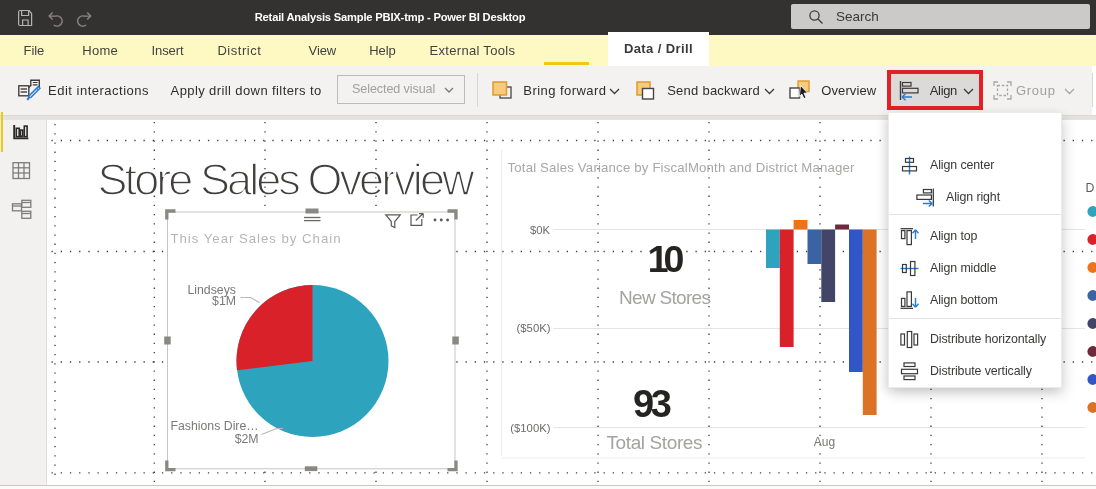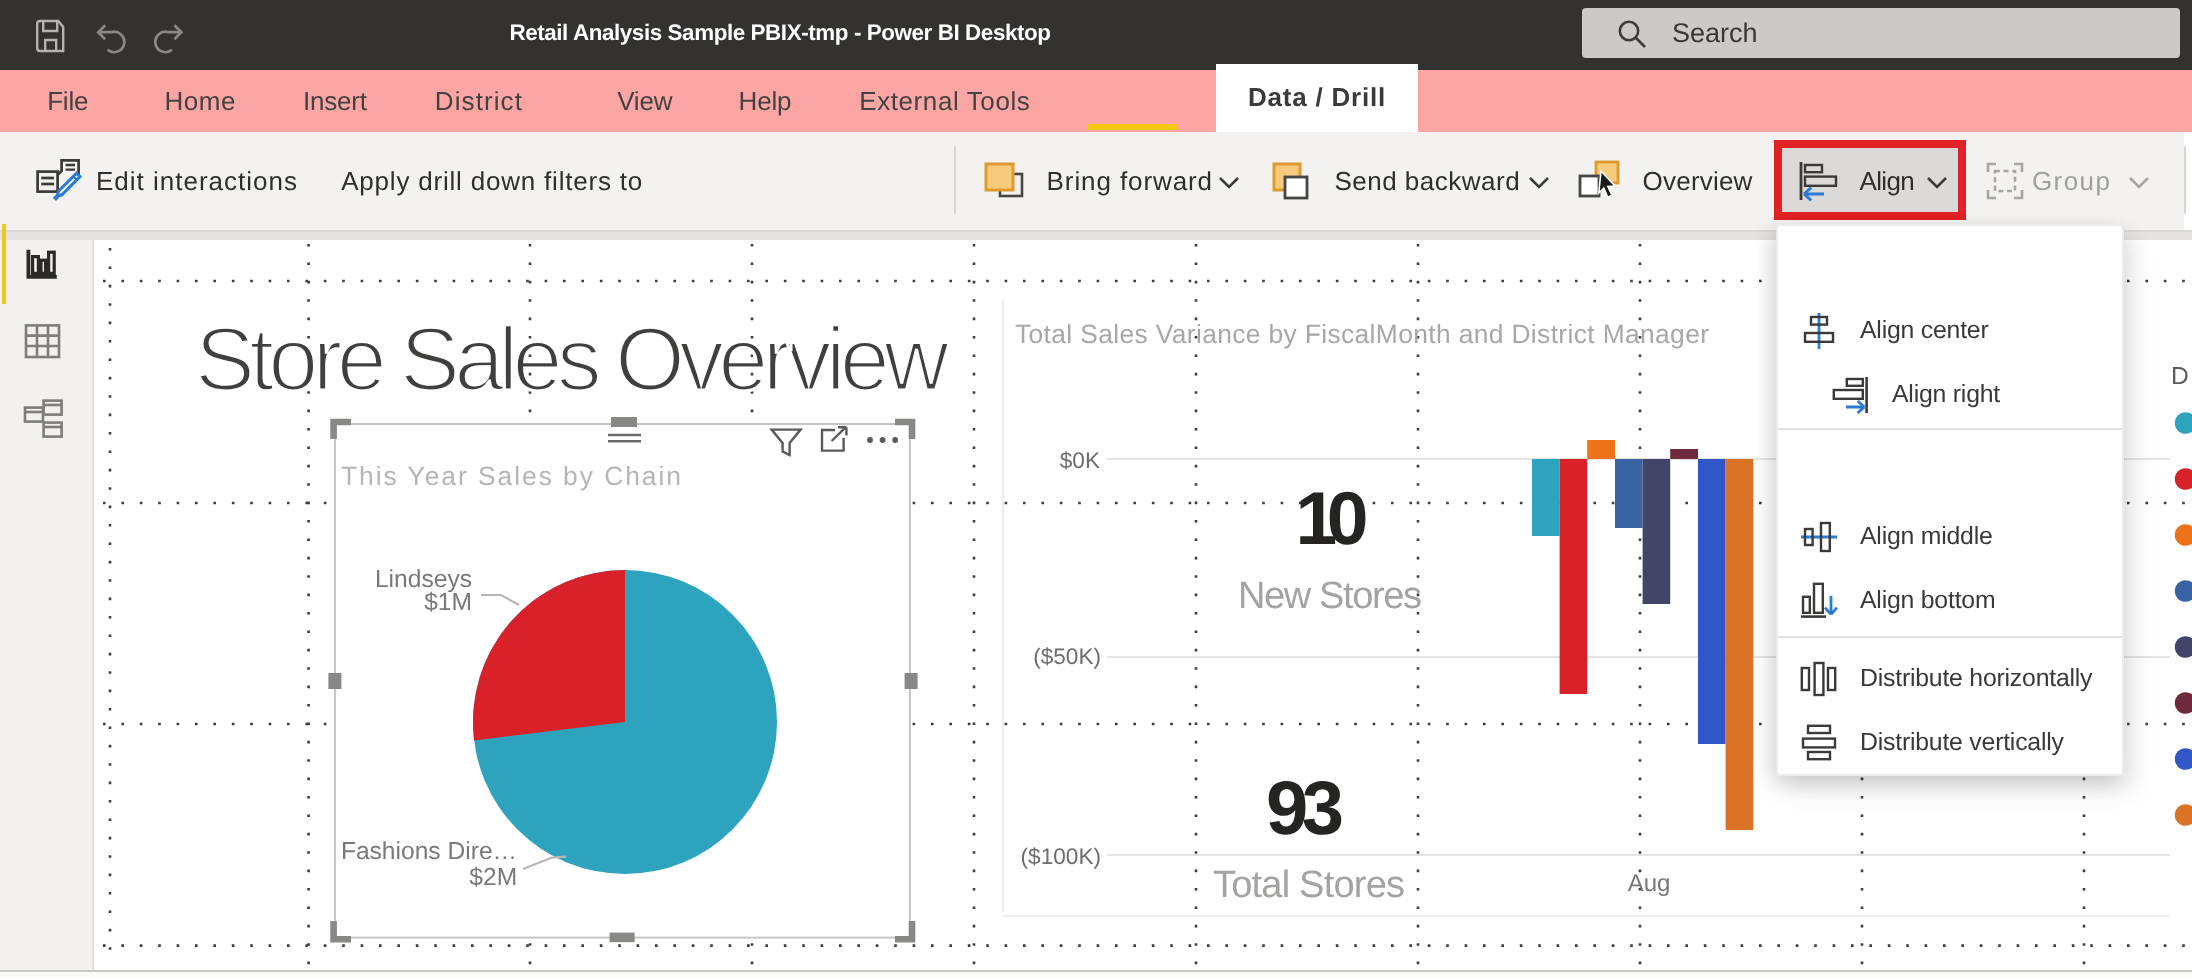--- a/index.html
+++ b/index.html
@@ -4,21 +4,21 @@
 <style>
   html,body{margin:0;padding:0;}
   body{font-family:"Liberation Sans", sans-serif; width:1096px; height:489px; overflow:hidden; position:relative; background:#ffffff;}
   .abs{position:absolute;}
   
   #titlebar{left:0;top:0;width:1096px;height:35px;background:#343231;}
   #titletext{left:0;top:0;width:780px;height:35px;line-height:35px;text-align:center;color:#ffffff;font-size:11.2px;font-weight:bold;letter-spacing:-0.2px;}
   #searchbox{left:791px;top:4px;width:299px;height:25px;background:#cbcac9;border-radius:2px;}
   #searchtext{left:836px;top:4px;height:25px;line-height:25px;color:#393837;font-size:13.5px;}
   
-  #menurow{left:0;top:35px;width:1096px;height:31px;background:#fca5a5;}
+  #menurow{left:0;top:35px;width:1096px;height:31px;background:#fef9c3;}
   .mi{position:absolute;top:0;height:31px;line-height:31px;font-size:13px;color:#44423f;letter-spacing:-0.1px;}
   .tab{position:absolute;top:-3px;height:34px;background:#ffffff;}
   .tabtext{width:100%;text-align:center;line-height:34px;font-size:13px;font-weight:bold;color:#3b3a39;letter-spacing:-0.1px;}
   #fmtunderline{left:544.4px;top:27.4px;width:44.3px;height:3px;background:#f1c40f;background:#F2C811;}
   
   #toolbar{left:0;top:66px;width:1092px;height:49px;background:#f3f2f1;}
   .tbtext{position:absolute;top:0;height:49px;line-height:49px;font-size:13px;color:#2f2e2d;letter-spacing:-0.1px;}
   .sep{position:absolute;top:7px;width:1px;height:34px;background:#d8d6d4;}
   #combo{position:absolute;left:337px;top:9px;width:128px;height:29px;border:1px solid #bdbbb8;background:#f3f2f1;box-sizing:border-box;}
   #combo span{position:absolute;left:14px;top:0;line-height:27px;font-size:12.6px;color:#a19f9d;letter-spacing:-0.1px;}
@@ -209,20 +209,26 @@
       <path d="M14.8 3.5 L19.5 3.5 M14.8 5.8 L19.5 5.8" stroke-width="1.2"></path>
     </g>
     <g fill="none">
       <path d="M20.3 7.6 L22 9.3 L13 18.4 L10.6 19 L11.2 16.6 Z" stroke="#2B7BD4" stroke-width="1.5"></path>
       <path d="M18.6 9.2 L20.4 11" stroke="#2B7BD4" stroke-width="1.1"></path>
       <path d="M10.7 19.2 L9.2 20.7" stroke="#2B7BD4" stroke-width="2.2"></path>
     </g>
   </svg>
   <span class="tbtext" style="left:48px;letter-spacing:0.5px;">Edit interactions</span>
   <span class="tbtext" style="left:170.6px;letter-spacing:0.4px;">Apply drill down filters to</span>
+  <div id="combo">
+      <span>Selected visual</span>
+    <svg style="position:absolute;right:10px;top:11px;" width="10" height="6" viewBox="0 0 10 6">
+        <path d="M1 1 L5 5 L9 1" stroke="#7a7876" stroke-width="1.3" fill="none"></path>
+      </svg>
+  </div>
   <div class="sep" style="left:477px;"></div>
 
   <svg class="abs" style="left:492px;top:15px;" width="20" height="19" viewBox="0 0 20 19">
     <rect x="8" y="6" width="11" height="11" fill="none" stroke="#484644" stroke-width="1.3"></rect>
     <rect x="1" y="1" width="13.5" height="13" fill="#F6CB7C" stroke="#DE9A30" stroke-width="1.5"></rect>
   </svg>
   <span class="tbtext" style="left:523.3px;letter-spacing:0.45px;">Bring forward</span>
   <svg class="abs" style="left:609px;top:22px;" width="11" height="7" viewBox="0 0 11 7">
       <path d="M1 1 L5.5 5.5 L10 1" stroke="#3b3a39" stroke-width="1.3" fill="none"></path>
     </svg>
@@ -311,20 +317,29 @@
   <div class="ditem" style="top:68px;margin-left:16px;">
       <span class="dtext">Align right</span>
     <svg class="dicon" width="19" height="19" viewBox="0 0 19 19">
       <line x1="17.3" y1="0.5" x2="17.3" y2="18.5" stroke="#3b3a39" stroke-width="1.3"></line>
       <rect x="7.4" y="1.5" width="8" height="3.4" fill="none" stroke="#3b3a39" stroke-width="1.2"></rect>
       <rect x="0.9" y="7" width="14.5" height="4.4" fill="none" stroke="#3b3a39" stroke-width="1.2"></rect>
       <path d="M7 15.5 L16.2 15.5 M16.2 15.5 L12.8 12.5 M16.2 15.5 L12.8 18.5" stroke="#2B7BD4" stroke-width="1.4" fill="none"></path>
     </svg>
   </div>
   <div class="dsep" style="top:101px;"></div>
+  <div class="ditem" style="top:106.5px;">
+      <span class="dtext">Align top</span>
+    <svg class="dicon" width="19" height="19" viewBox="0 0 19 19">
+      <line x1="0.5" y1="1.7" x2="13" y2="1.7" stroke="#3b3a39" stroke-width="1.3"></line>
+      <rect x="1.5" y="3.6" width="3.4" height="8" fill="none" stroke="#3b3a39" stroke-width="1.2"></rect>
+      <rect x="7" y="3.6" width="4.4" height="14" fill="none" stroke="#3b3a39" stroke-width="1.2"></rect>
+      <path d="M15.5 12 L15.5 2.8 M15.5 2.8 L12.5 6.2 M15.5 2.8 L18.5 6.2" stroke="#2B7BD4" stroke-width="1.4" fill="none"></path>
+    </svg>
+  </div>
   <div class="ditem" style="top:138.5px;">
       <span class="dtext">Align middle</span>
     <svg class="dicon" width="19" height="19" viewBox="0 0 19 19">
       <line x1="0.5" y1="9.5" x2="18.5" y2="9.5" stroke="#2B7BD4" stroke-width="1.4"></line>
       <rect x="2.5" y="5.5" width="3.8" height="8" fill="none" stroke="#3b3a39" stroke-width="1.2"></rect>
       <rect x="10.5" y="2.5" width="4.4" height="14" fill="none" stroke="#3b3a39" stroke-width="1.2"></rect>
     </svg>
   </div>
   <div class="ditem" style="top:170.5px;">
       <span class="dtext">Align bottom</span>

